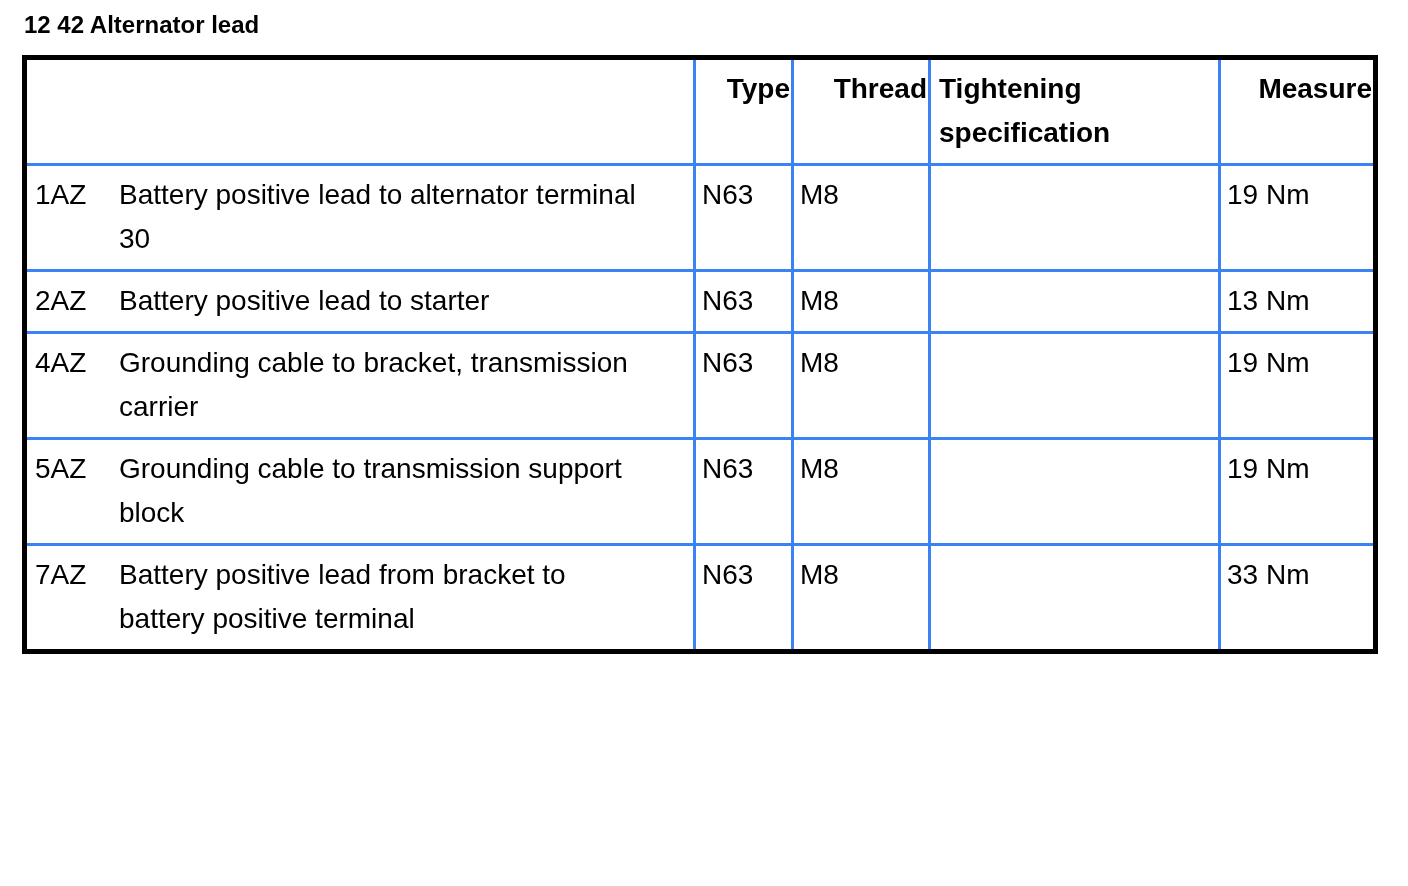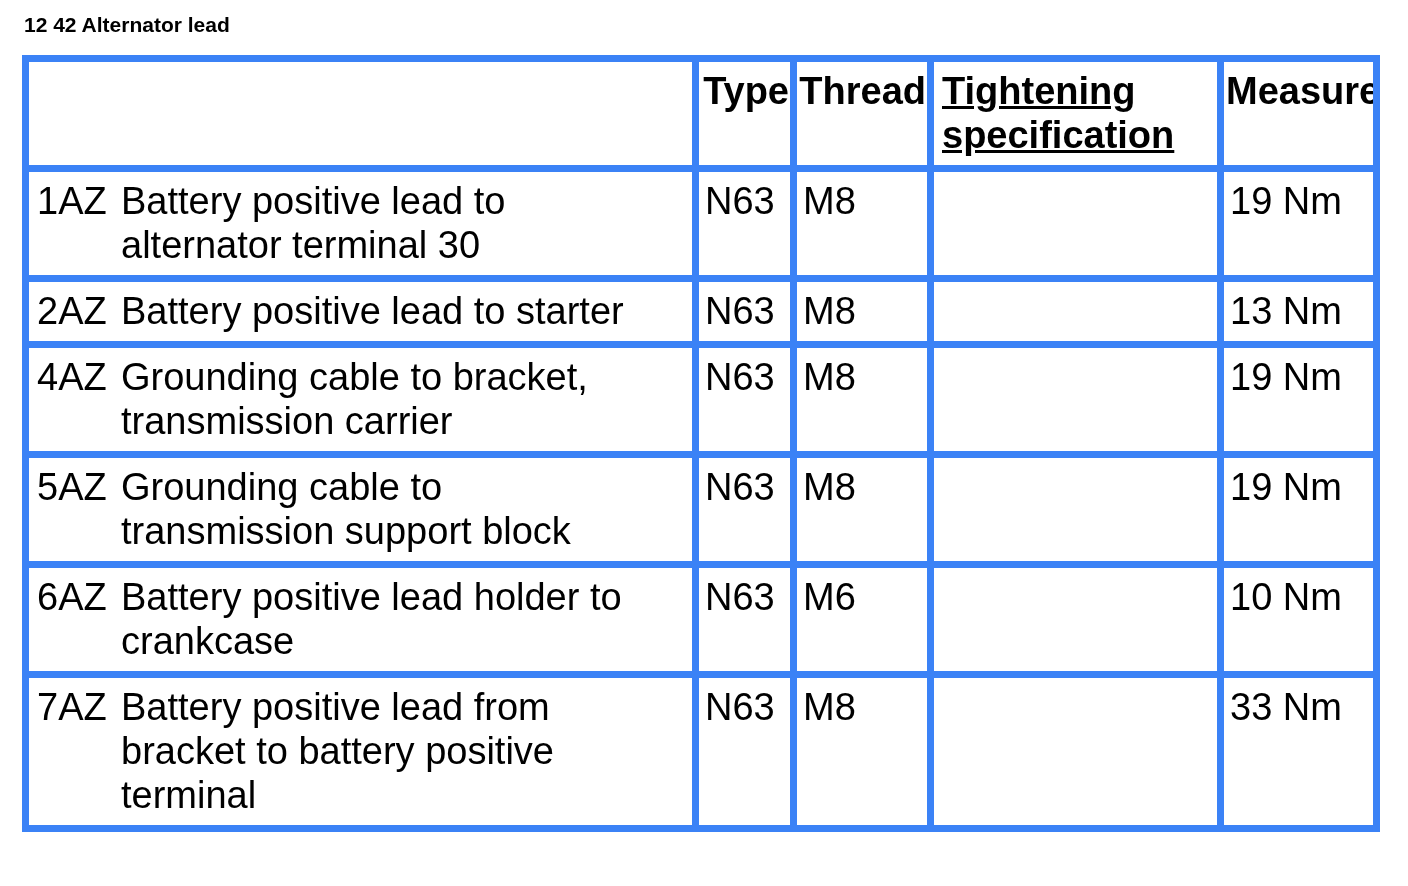--- a/index.html
+++ b/index.html
@@ -4,55 +4,54 @@
 <style>
   html, body { margin: 0; padding: 0; background: #ffffff; }
   body {
     width: 1408px; height: 886px;
     font-family: "Liberation Sans", sans-serif;
     color: #000000;
     overflow: hidden;
   }
   .page { padding: 6px 0 0 22px; }
   .title {
-    font-size: 21px;
+    font-size: 24px;
     font-weight: bold;
     line-height: 37px;
     margin: 0 0 12px 2px;
     letter-spacing: 0px;
   }
   table.spec-table {
     border-collapse: collapse;
     table-layout: fixed;
     width: 1351px;
     border: 5px solid #000000;
   }
   col.c-desc    { width: 670px; }
   col.c-type    { width: 98px;  }
   col.c-thread  { width: 137px; }
   col.c-tight   { width: 290px; }
   col.c-measure { width: 156px; }
   th, td {
-    border: 7px solid #3b82f6;
+    border: 3px solid #3b82f6;
     vertical-align: top;
-    font-size: 38px;
+    font-size: 28px;
     line-height: 44px;
     overflow: hidden;
   }
   th {
     font-weight: bold;
     text-align: right;
     padding: 7px 1px 8px 2px;
   }
   th.h-desc { padding: 0; }
   th.h-tight {
     text-align: left;
     padding-left: 8px;
     padding-right: 4px;
-    text-decoration: underline;
   }
   td { padding: 7px 4px 8px 6px; }
   td.cell-desc { padding-left: 8px; }
   .row-label { display: inline-block; width: 84px; vertical-align: top; }
   .row-desc  { display: inline-block; width: 540px; vertical-align: top; }
   tr.header-row { height: 95px; }
   tr.two-line   { height: 106px; }
   tr.one-line   { height: 60px; }
 </style>
 </head>
@@ -110,29 +109,20 @@
         <td class="cell-desc">
           <span class="row-label">5AZ</span><span class="row-desc">Grounding cable to transmission support block</span>
         </td>
         <td class="cell-type">N63</td>
         <td class="cell-thread">M8</td>
         <td class="cell-tight"></td>
         <td class="cell-measure">19 Nm</td>
       </tr>
       <tr class="two-line">
         <td class="cell-desc">
-          <span class="row-label">6AZ</span><span class="row-desc">Battery positive lead holder to crankcase</span>
-        </td>
-        <td class="cell-type">N63</td>
-        <td class="cell-thread">M6</td>
-        <td class="cell-tight"></td>
-        <td class="cell-measure">10 Nm</td>
-      </tr>
-      <tr class="two-line">
-        <td class="cell-desc">
           <span class="row-label">7AZ</span><span class="row-desc">Battery positive lead from bracket to battery positive terminal</span>
         </td>
         <td class="cell-type">N63</td>
         <td class="cell-thread">M8</td>
         <td class="cell-tight"></td>
         <td class="cell-measure">33 Nm</td>
       </tr>
     </tbody>
   </table>
 </div>

